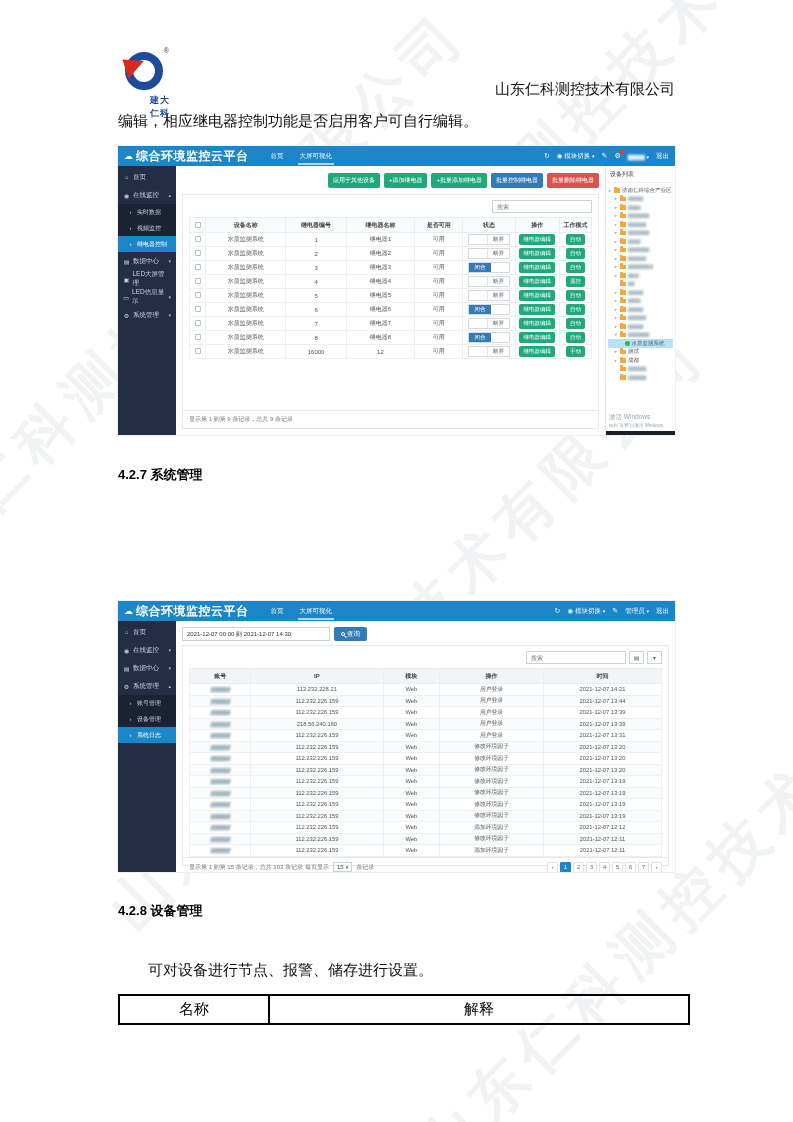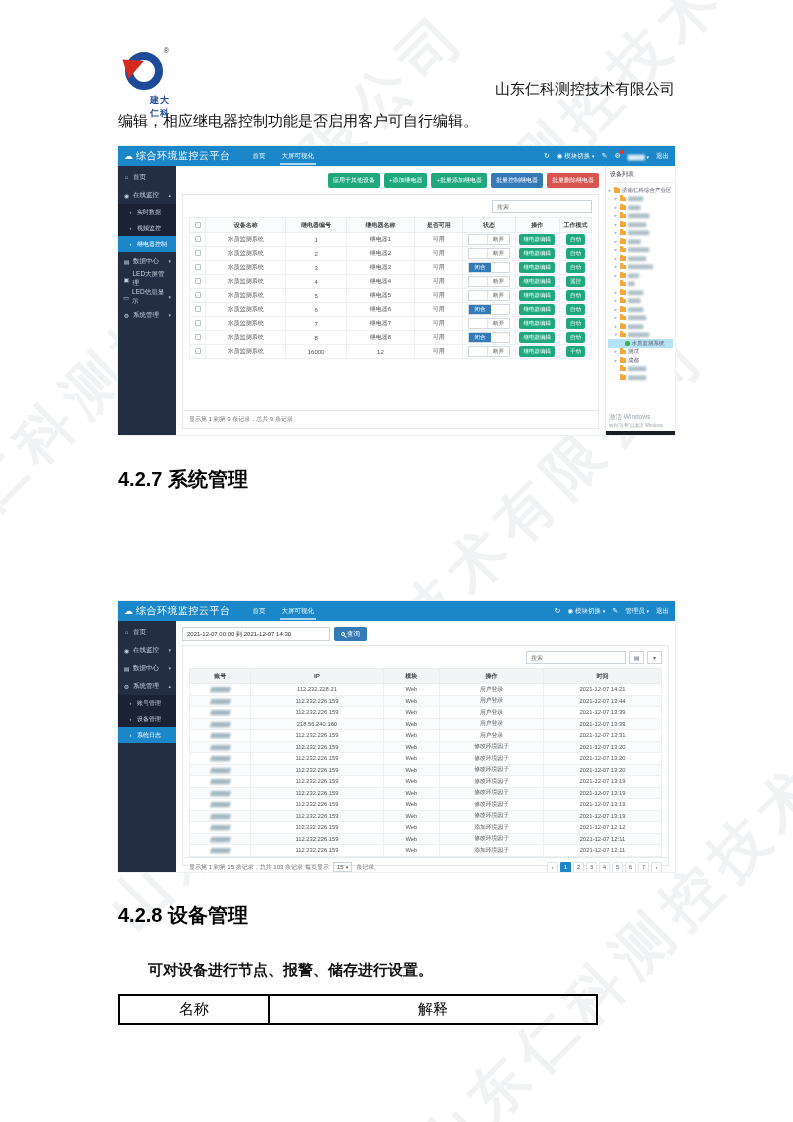--- a/index.html
+++ b/index.html
@@ -19,37 +19,37 @@
   .logo { position:absolute; left:117px; top:50px; width:54px; text-align:center; }
   .logo-mark { position:relative; width:42px; height:42px; margin:0 auto; }
   .logo-ring { position:absolute; inset:2px; border:8px solid #1e4a9a; border-radius:50%; }
   .logo-arrow { position:absolute; left:2px; top:6px; width:0; height:0;
                 border-left:20px solid #d42b1e; border-top:8px solid transparent;
                 border-bottom:12px solid transparent; transform:rotate(-18deg); }
   .logo-reg { position:absolute; right:-4px; top:-3px; font-size:7px; color:#333; }
   .logo-cap { margin-top:2px; font-size:9px; font-weight:bold; color:#1e4a9a; letter-spacing:1px;margin-left:32px; }
   .company { position:absolute; right:118px; top:80px; font-size:15px; color:#111; }
   .intro { position:absolute; left:118px; top:112px; width:560px; font-size:15px; color:#111; }
-  .h2 { position:absolute; left:118px; font-size:20px; font-weight:bold; color:#000; }
+  .h2 { position:absolute; left:118px; font-size:13px; font-weight:bold; color:#000; }
   .h427 { top:466px; } .h428 { top:902px; }
   .para { position:absolute; left:118px; width:559px; font-size:15px; color:#111;
           line-height:40px; text-align:justify; text-indent:2em; }
-  .p427 { top:517px; } .p428 { top:950px;font-weight:bold; }
-  .doc-table { position:absolute; left:118px; top:994px; width:480px; border-collapse:collapse; }
+  .p427 { top:517px; } .p428 { top:950px; }
+  .doc-table { position:absolute; left:118px; top:994px; width:572px; border-collapse:collapse; }
   .doc-table th { border:2px solid #000; font-size:15px; font-weight:normal; height:29px; }
   .doc-table th:first-child { width:150px; }
   .page-footer { position:absolute; left:0; top:1038px; width:100%; text-align:center;
                  font-size:14px; color:#111; letter-spacing:2px; }
 
   
   .shot { position:absolute; left:118px; width:557px; background:#fff; box-shadow:0 0 0 1px #eef1f4; overflow:hidden; }
   .shot1 { top:146px; height:289px; } .shot2 { top:601px; height:271px; }
   .topbar { height:20px; background:#1b86c8; color:#fff; display:flex; align-items:center; padding:0 6px; }
   .cloud { font-size:9px; margin-right:3px; }
-  .brand { font-size:10px; font-weight:normal; letter-spacing:.5px; }
+  .brand { font-size:12px; font-weight:bold; letter-spacing:.5px; }
   .nav { display:flex; margin-left:14px; height:20px; }
   .nav-item { font-size:6.5px; padding:0 8px; display:flex; align-items:center; position:relative; color:rgba(255,255,255,.95); }
   .nav-item.active::after { content:""; position:absolute; left:6px; right:6px; bottom:1px; height:2px; background:rgba(255,255,255,.65); }
   .tb-right { margin-left:auto; display:flex; align-items:center; gap:7px; font-size:6.5px; color:rgba(255,255,255,.95); }
   .tb-ic { font-size:7px; position:relative; }
   .badge { position:absolute; right:-3px; top:-2px; width:3.5px; height:3.5px; background:#e33; border-radius:50%; }
   .smudge-w { color:rgba(255,255,255,.85); filter:blur(1px); font-size:5.5px; }
   .caret { font-size:5px; }
 
   .shot-body { display:flex; height:calc(100% - 20px); }

